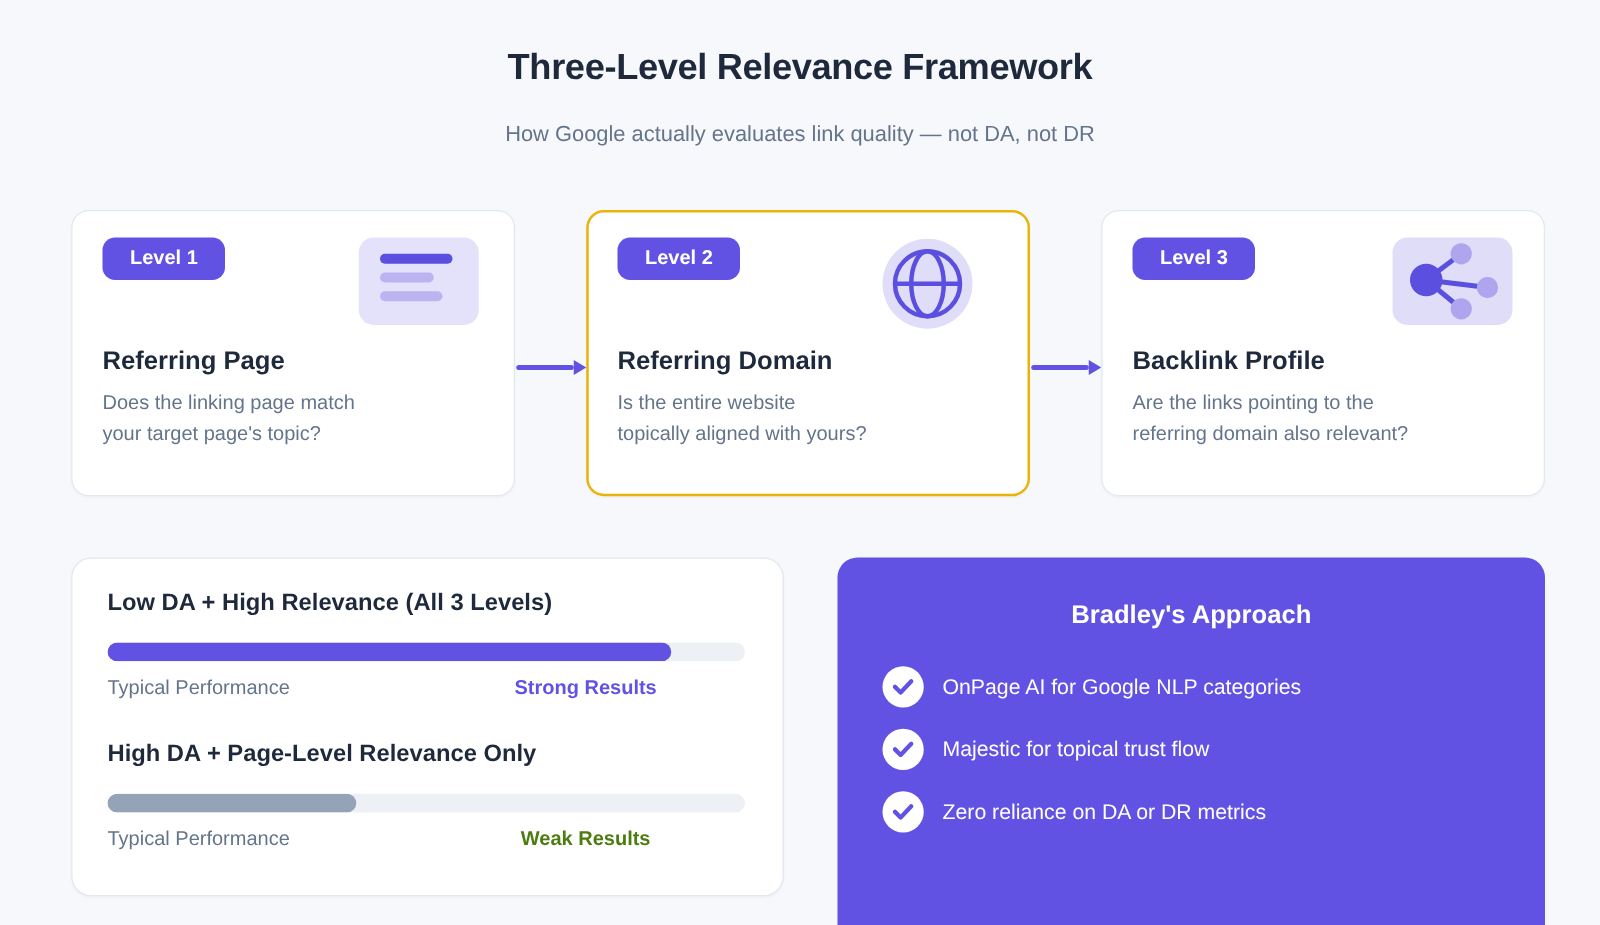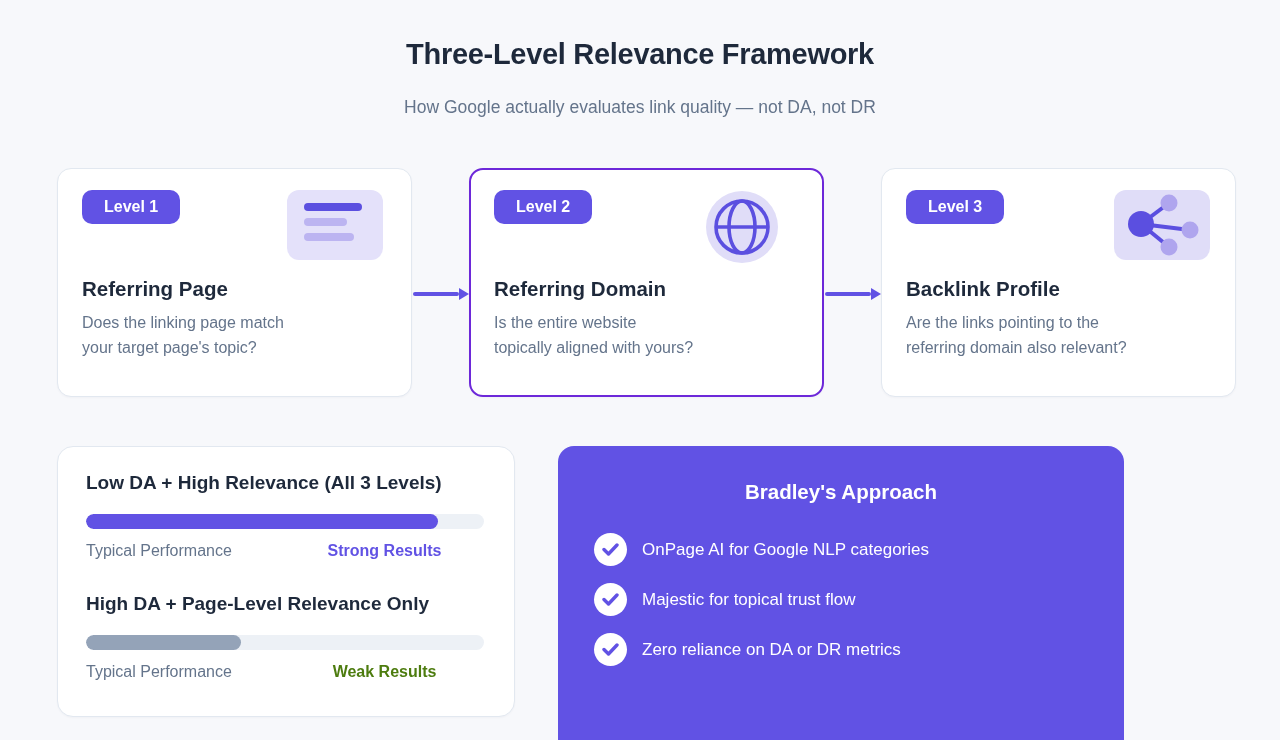--- a/index.html
+++ b/index.html
@@ -14,21 +14,21 @@
   .title { font-size:29px; font-weight:700; color:#1E293B; letter-spacing:-0.3px; }
   .subtitle { margin-top:26px; font-size:17.5px; color:#64748B; }
 
   .cards-row { position:relative; margin:50px 44px 0 57px; display:flex; justify-content:space-between; }
   .card {
     width:355px; height:229px; background:#FFFFFF;
     border:1px solid #E2E8F0; border-radius:14px;
     padding:21px 24px; position:relative;
     box-shadow:0 1px 2px rgba(30,41,59,0.03);
   }
-  .card.highlight { border:2px solid #6d28d9; padding:20px 23px; }
+  .card.highlight { border:2px solid #eab308; padding:20px 23px; }
   .badge {
     display:inline-block; background:#6152E4; color:#fff;
     font-weight:700; font-size:16px; padding:8px 22px; border-radius:10px;
   }
   .card-title { margin-top:53px; font-size:20.5px; font-weight:700; color:#1E293B; }
   .card-desc { margin-top:9px; font-size:16px; color:#64748B; line-height:25px; }
 
   .card-icon { position:absolute; top:21px; }
   .doc-icon { right:28px; width:96px; height:70px; background:#E4E1FA; border-radius:12px; overflow:hidden; }
   .doc-line { height:8px; border-radius:4px; margin-left:17px; background:#BCB4F1; }
@@ -41,21 +41,21 @@
 
   .arrow { position:absolute; top:120px; display:flex; align-items:center; }
   .arrow.a1 { left:356px; width:56px; }
   .arrow.a2 { left:768px; width:56px; }
   .arrow-line { flex:1; height:3.5px; background:#6152E4; border-radius:2px; }
   .arrow-head { width:0; height:0; border-left:10px solid #6152E4;
     border-top:6.5px solid transparent; border-bottom:6.5px solid transparent; }
 
   .bottom-row { margin:49px 44px 0 57px; display:flex; gap:43px; }
   .perf-panel {
-    width:458px; height:271px; background:#FFFFFF;
+    width:570px; height:271px; background:#FFFFFF;
     border:1px solid #E2E8F0; border-radius:16px;
     padding:25px 30px 0 28px;
     box-shadow:0 1px 2px rgba(30,41,59,0.03);
   }
   .perf-heading { font-size:19px; font-weight:700; color:#1E293B; }
   .perf-heading.second { margin-top:33px; }
   .bar-track { margin-top:20px; height:15px; background:#EDF1F6; border-radius:999px; overflow:hidden; }
   .bar-fill { height:100%; border-radius:999px; }
   .perf-labels { margin-top:13px; display:flex; font-size:16px; }
   .lab-left { flex:1; color:#64748B; }

